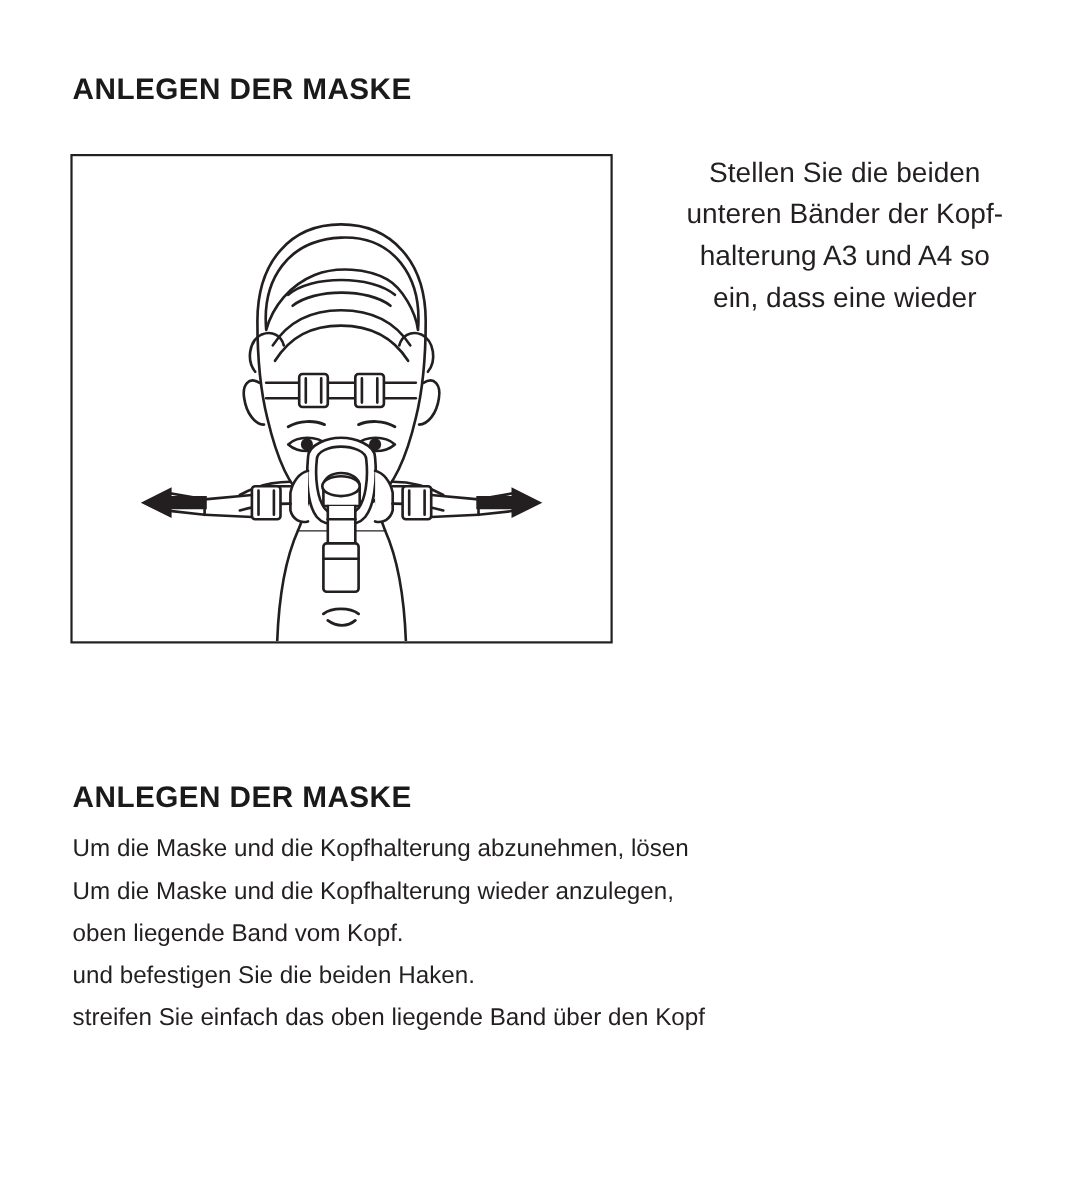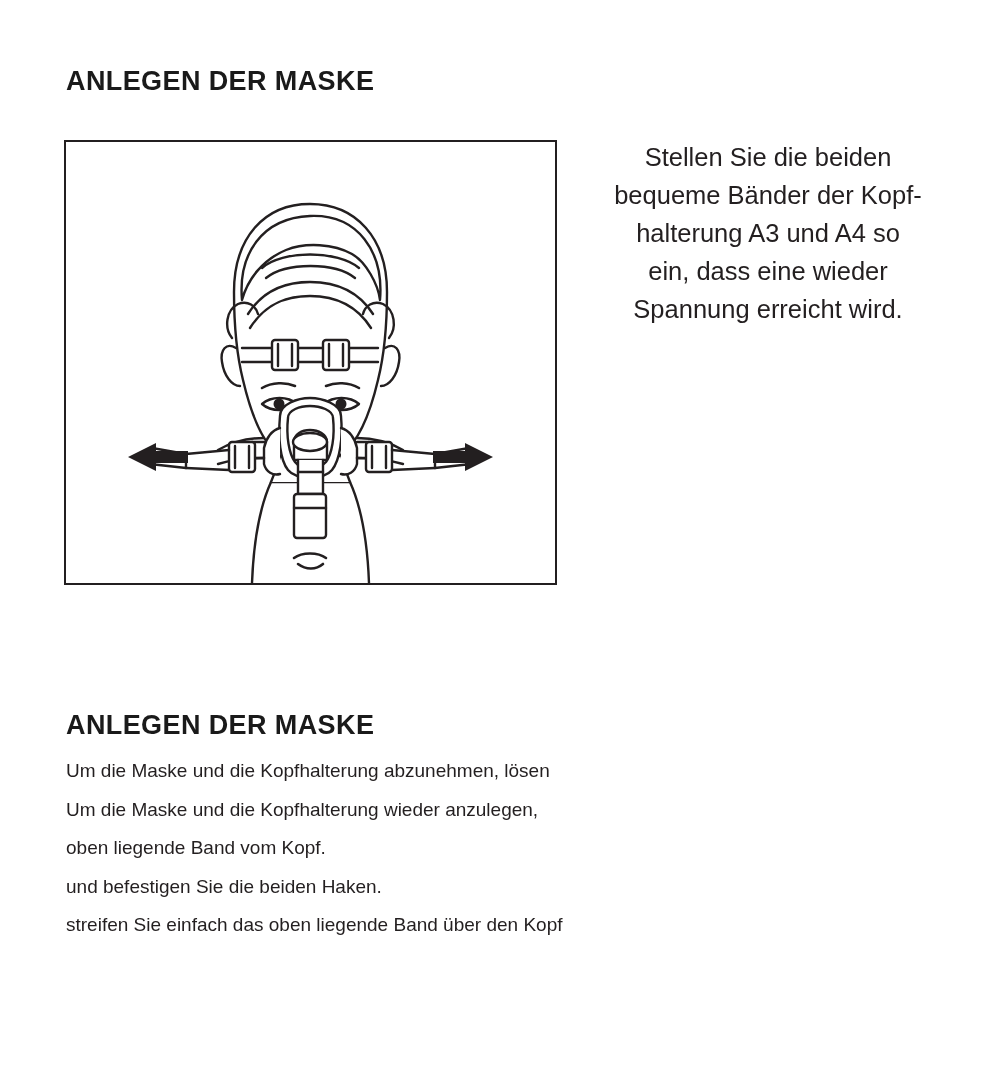--- a/index.html
+++ b/index.html
@@ -55,21 +55,21 @@
     line-height: 38px;
     color: #231f20;
   }
   .side-text .ln { display: block; white-space: pre; text-align: center; }
 
   .body-text {
     position: absolute;
     left: 66px;
     top: 752px;
     width: 890px;
-    font-size: 19px;
+    font-size: 22px;
     line-height: 38.5px;
     color: #231f20;
   }
   .body-text .ln { display: block; white-space: pre; }
 </style>
 </head>
 <body>
 
 <div class="page">
 
@@ -170,24 +170,23 @@
       </g>
 
       <g>
         <path d="M427 315 L399 301 L399 309 L367 309 L367 321 L399 321 L399 329 Z" fill="#231f20" stroke="none"></path>
       </g>
     </svg>
   </div>
 
   <div class="side-text">
     <span class="ln">Stellen Sie die beiden</span>
-    <span class="ln">bequeme Bänder der Kopf-</span>
+    <span class="ln">unteren Bänder der Kopf-</span>
     <span class="ln">halterung A3 und A4 so</span>
     <span class="ln">ein, dass eine wieder</span>
-    <span class="ln">Spannung erreicht wird.</span>
   </div>
 
   <h1 class="section-heading" id="heading-abnehmen">ANLEGEN DER MASKE</h1>
 
   <div class="body-text">
     <span class="ln">Um die Maske und die Kopfhalterung abzunehmen, lösen</span>
     <span class="ln">Um die Maske und die Kopfhalterung wieder anzulegen,</span>
     <span class="ln">oben liegende Band vom Kopf.</span>
     <span class="ln">und befestigen Sie die beiden Haken.</span>
     <span class="ln">streifen Sie einfach das oben liegende Band über den Kopf</span>

